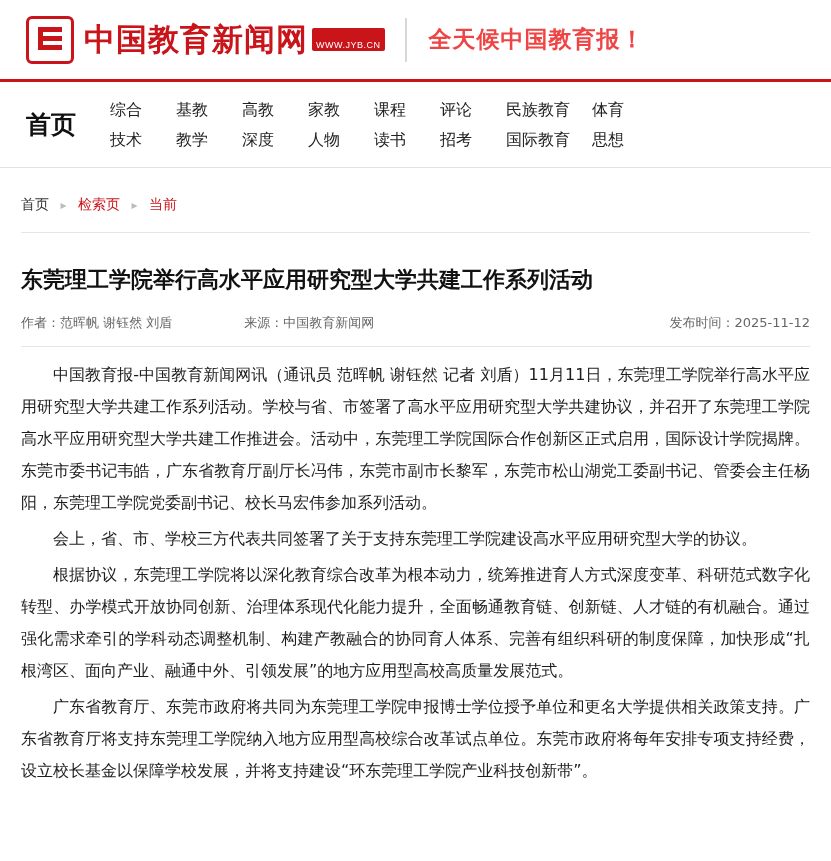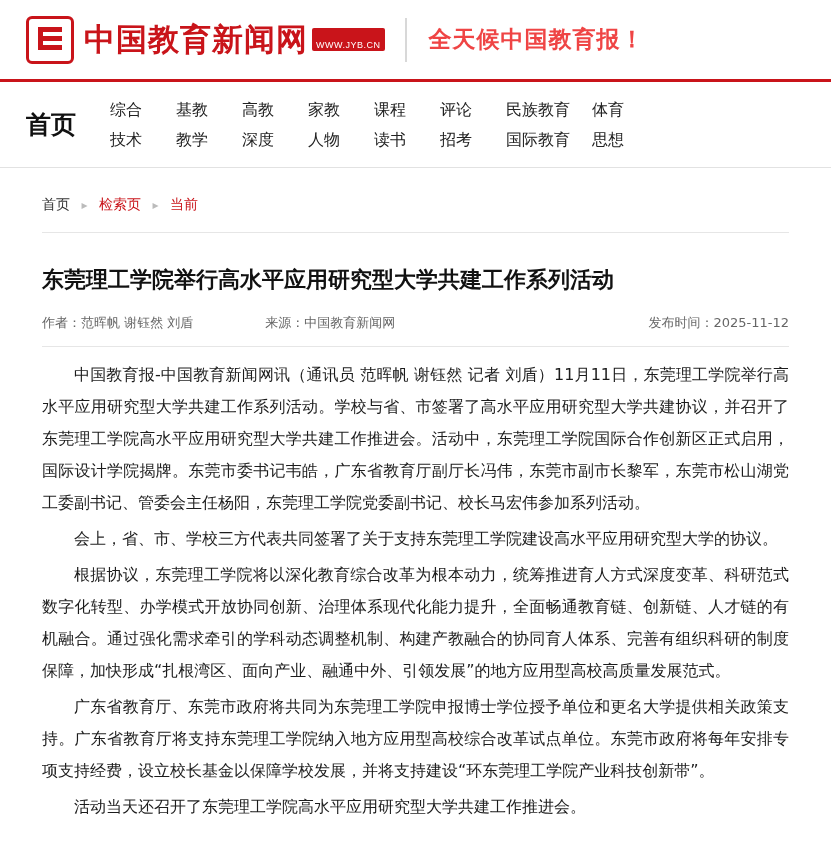--- a/index.html
+++ b/index.html
@@ -123,21 +123,21 @@
     line-height: 1.85;
     color: #222;
     white-space: nowrap;
     font-family: "DejaVu Sans", "Liberation Sans", sans-serif;
   }
   .nav-col.wide { width: 86px; }
 
   
   .content {
     width: 100%;
-    padding: 0 42px;
+    padding: 0 21px;
   }
   .breadcrumb {
     padding: 28px 0 18px 0;
     font-size: 14px;
     color: #555;
     border-bottom: 1px solid #e6e6e6;
     font-family: "DejaVu Sans", "Liberation Sans", sans-serif;
   }
   .breadcrumb .crumb-first { color: #333; }
   .breadcrumb .crumb { color: #c9141a; }
@@ -256,16 +256,15 @@
     <span>
       <span>发布时间：</span><span>2025-11-12</span>
     </span>
   </div>
 
   <div class="article-body">
     <p>中国教育报-中国教育新闻网讯（通讯员 范晖帆 谢钰然 记者 刘盾）11月11日，东莞理工学院举行高水平应用研究型大学共建工作系列活动。学校与省、市签署了高水平应用研究型大学共建协议，并召开了东莞理工学院高水平应用研究型大学共建工作推进会。活动中，东莞理工学院国际合作创新区正式启用，国际设计学院揭牌。东莞市委书记韦皓，广东省教育厅副厅长冯伟，东莞市副市长黎军，东莞市松山湖党工委副书记、管委会主任杨阳，东莞理工学院党委副书记、校长马宏伟参加系列活动。</p>
     <p>会上，省、市、学校三方代表共同签署了关于支持东莞理工学院建设高水平应用研究型大学的协议。</p>
     <p>根据协议，东莞理工学院将以深化教育综合改革为根本动力，统筹推进育人方式深度变革、科研范式数字化转型、办学模式开放协同创新、治理体系现代化能力提升，全面畅通教育链、创新链、人才链的有机融合。通过强化需求牵引的学科动态调整机制、构建产教融合的协同育人体系、完善有组织科研的制度保障，加快形成“扎根湾区、面向产业、融通中外、引领发展”的地方应用型高校高质量发展范式。</p>
     <p>广东省教育厅、东莞市政府将共同为东莞理工学院申报博士学位授予单位和更名大学提供相关政策支持。广东省教育厅将支持东莞理工学院纳入地方应用型高校综合改革试点单位。东莞市政府将每年安排专项支持经费，设立校长基金以保障学校发展，并将支持建设“环东莞理工学院产业科技创新带”。</p>
-    <p>活动当天还召开了东莞理工学院高水平应用研究型大学共建工作推进会。</p>
   </div>
 
 </div>
 
 </body></html>

